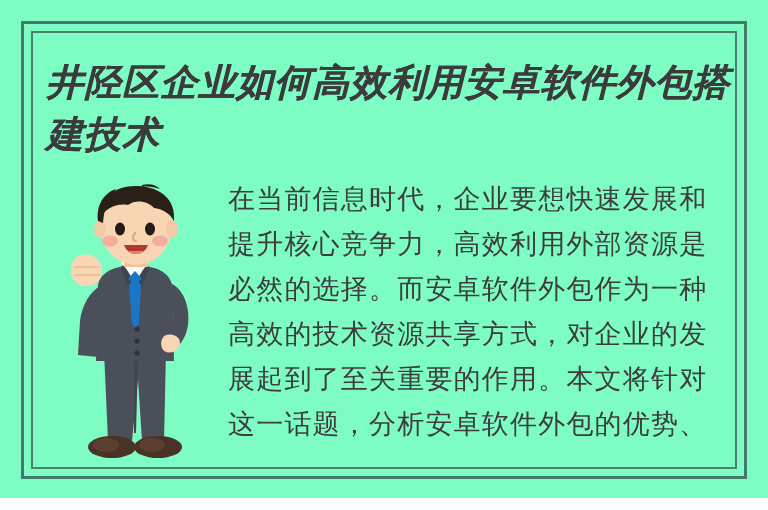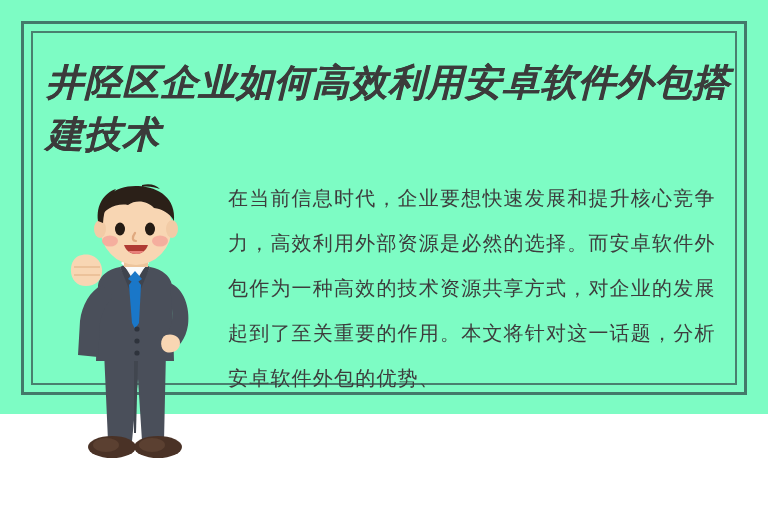--- a/index.html
+++ b/index.html
@@ -9,21 +9,21 @@
   body {
     width: 768px;
     height: 510px;
     overflow: hidden;
     font-family: "Liberation Sans", sans-serif;
   }
 
   .poster {
     position: relative;
     width: 768px;
-    height: 414px;
+    height: 498px;
     background: #7dfcc4;
     box-sizing: border-box;
   }
 
   
   .frame-outer {
     position: absolute;
     left: 21px;
     top: 21px;
     right: 21px;
@@ -60,21 +60,21 @@
     white-space: pre-wrap;
   }
 
   
   .body-text {
     position: absolute;
     left: 228px;
     top: 176px;
     width: 500px;
     font-family: "DejaVu Sans", "Liberation Sans", sans-serif;
-    font-size: 20px;
+    font-size: 27px;
     line-height: 45px;
     letter-spacing: 1.2px;
     color: #3d3d3d;
     white-space: pre-wrap;
     overflow: hidden;
     max-height: 280px;
   }
 
   
   .illustration {

